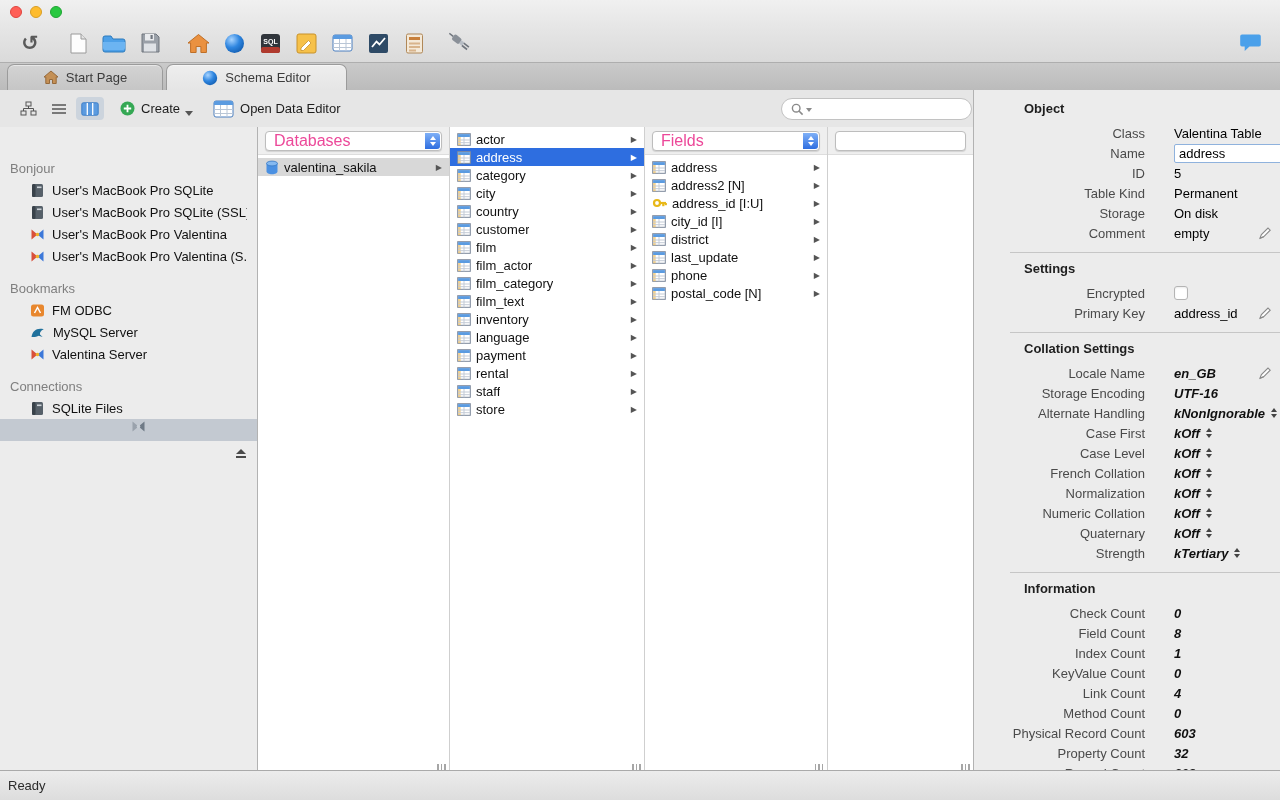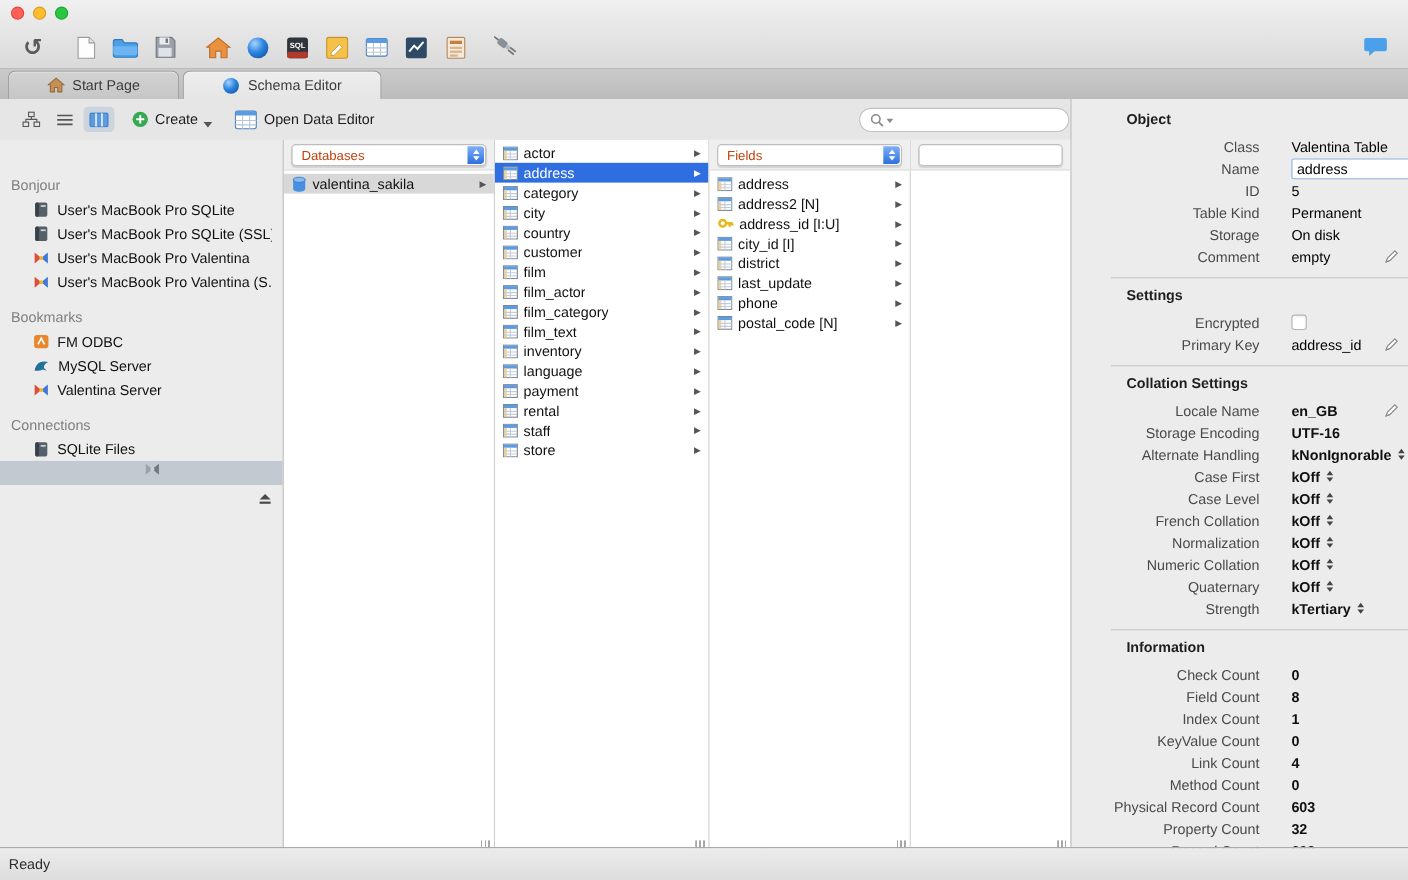--- a/index.html
+++ b/index.html
@@ -71,22 +71,22 @@
   
   .browser { flex:1; background:#fff; display:flex; overflow:hidden; }
   .col { position:relative; border-right:1px solid #cfcfcf; display:flex; flex-direction:column; }
   .col:nth-child(1){ width:192px; }
   .col:nth-child(2){ width:195px; }
   .col:nth-child(3){ width:183px; }
   .col:nth-child(4){ flex:1; border-right:none; }
   .colhead { height:28px; background:#efefef; border-bottom:1px solid #ddd;
     display:flex; align-items:center; padding:0 7px; flex:none; }
   .popup { position:relative; flex:1; height:20px; background:#fff; border:1px solid #bdbdbd;
-    border-radius:4px; display:flex; align-items:center; padding:0 22px 0 8px; font-size:12px;
-    color:#c2410c; box-shadow:0 1px 1px rgba(0,0,0,.12); }
+    border-radius:4px; display:flex; align-items:center; padding:0 22px 0 8px; font-size:16px;
+    color:#ec4899; box-shadow:0 1px 1px rgba(0,0,0,.12); }
   .popup-stepper { position:absolute; right:1px; top:1px; bottom:1px; width:15px;
     border-radius:0 3px 3px 0; background:linear-gradient(#7fb0f7,#2e6ee0);
     display:flex; flex-direction:column; align-items:center; justify-content:center; gap:2px; }
   .pu { width:0; height:0; border-left:3px solid transparent; border-right:3px solid transparent; border-bottom:4px solid #fff; }
   .pd { width:0; height:0; border-left:3px solid transparent; border-right:3px solid transparent; border-top:4px solid #fff; }
   .collist { flex:1; padding-top:3px; overflow:hidden; }
   .crow { height:18px; display:flex; align-items:center; gap:5px; padding:0 7px; color:#111; }
   .crow-label { white-space:nowrap; overflow:hidden; }
   .crow-arrow { margin-left:auto; font-size:8px; color:#555; }
   .crow.sel-a { background:var(--selection-blue,#2e6ee0); color:#fff; }
@@ -99,21 +99,21 @@
   .inspector { width:307px; flex:none; background:#ececec; border-left:1px solid #b2b2b2;
     overflow:hidden; padding-top:3px;padding-left:36px; }
   .insp-sec { padding-bottom:9px; }
   .insp-sec + .insp-sec { border-top:1px solid #c6c6c6; }
   .insp-title { font-size:13px; font-weight:bold; color:#1e1e1e; padding:8px 14px 7px; }
   .prow { position:relative; height:20px; display:flex; align-items:center; padding-right:26px;gap:24px; }
   .plabel { width:140px; flex:none; text-align:right; padding-right:5px; color:#4a4a4a;
     white-space:nowrap; overflow:hidden; }
   .pval-wrap { display:flex; align-items:center; gap:3px; min-width:0; }
   .pval { color:#000; white-space:nowrap; }
-  .collation .pval, .information .pval { font-weight:bold; color:#101010; }
+  .collation .pval, .information .pval { font-weight:bold; color:#101010;font-style:italic; }
   .pinput { width:159px; height:19px; border:1px solid #8fb2dd; border-radius:2px;
     font:13px "Liberation Sans",sans-serif; padding:0 4px; background:#fff; }
   .pcheck { width:14px; height:14px; background:#fff; border:1px solid #b4b4b4; border-radius:3px;
     box-shadow:inset 0 1px 2px rgba(0,0,0,.08); }
   .pencil { position:absolute; right:8px; top:3px; }
   .mini-stepper { display:flex; flex-direction:column; gap:2px; margin-left:3px; }
   .mini-stepper .up { width:0; height:0; border-left:3.5px solid transparent; border-right:3.5px solid transparent; border-bottom:4px solid #444; }
   .mini-stepper .down { width:0; height:0; border-left:3.5px solid transparent; border-right:3.5px solid transparent; border-top:4px solid #444; }
 
   

